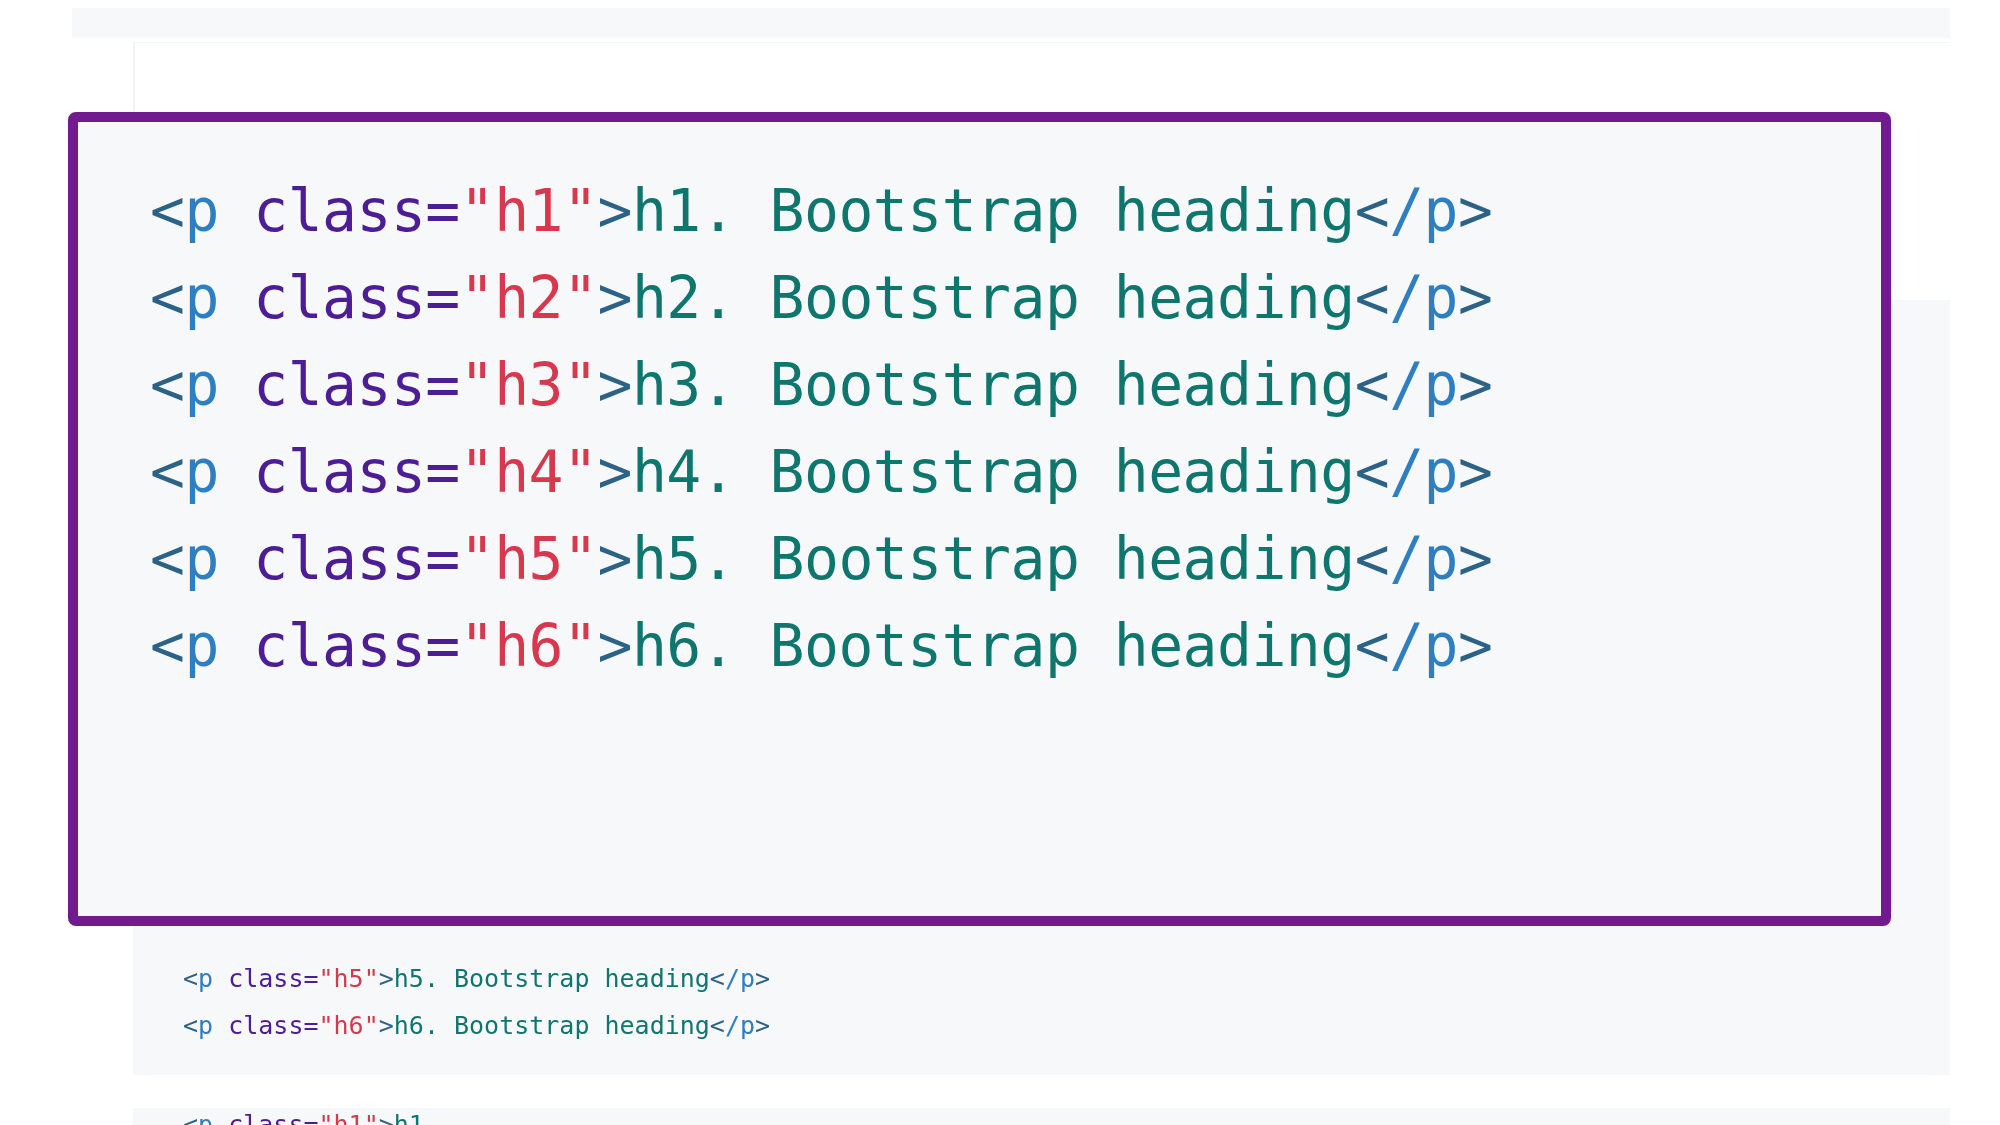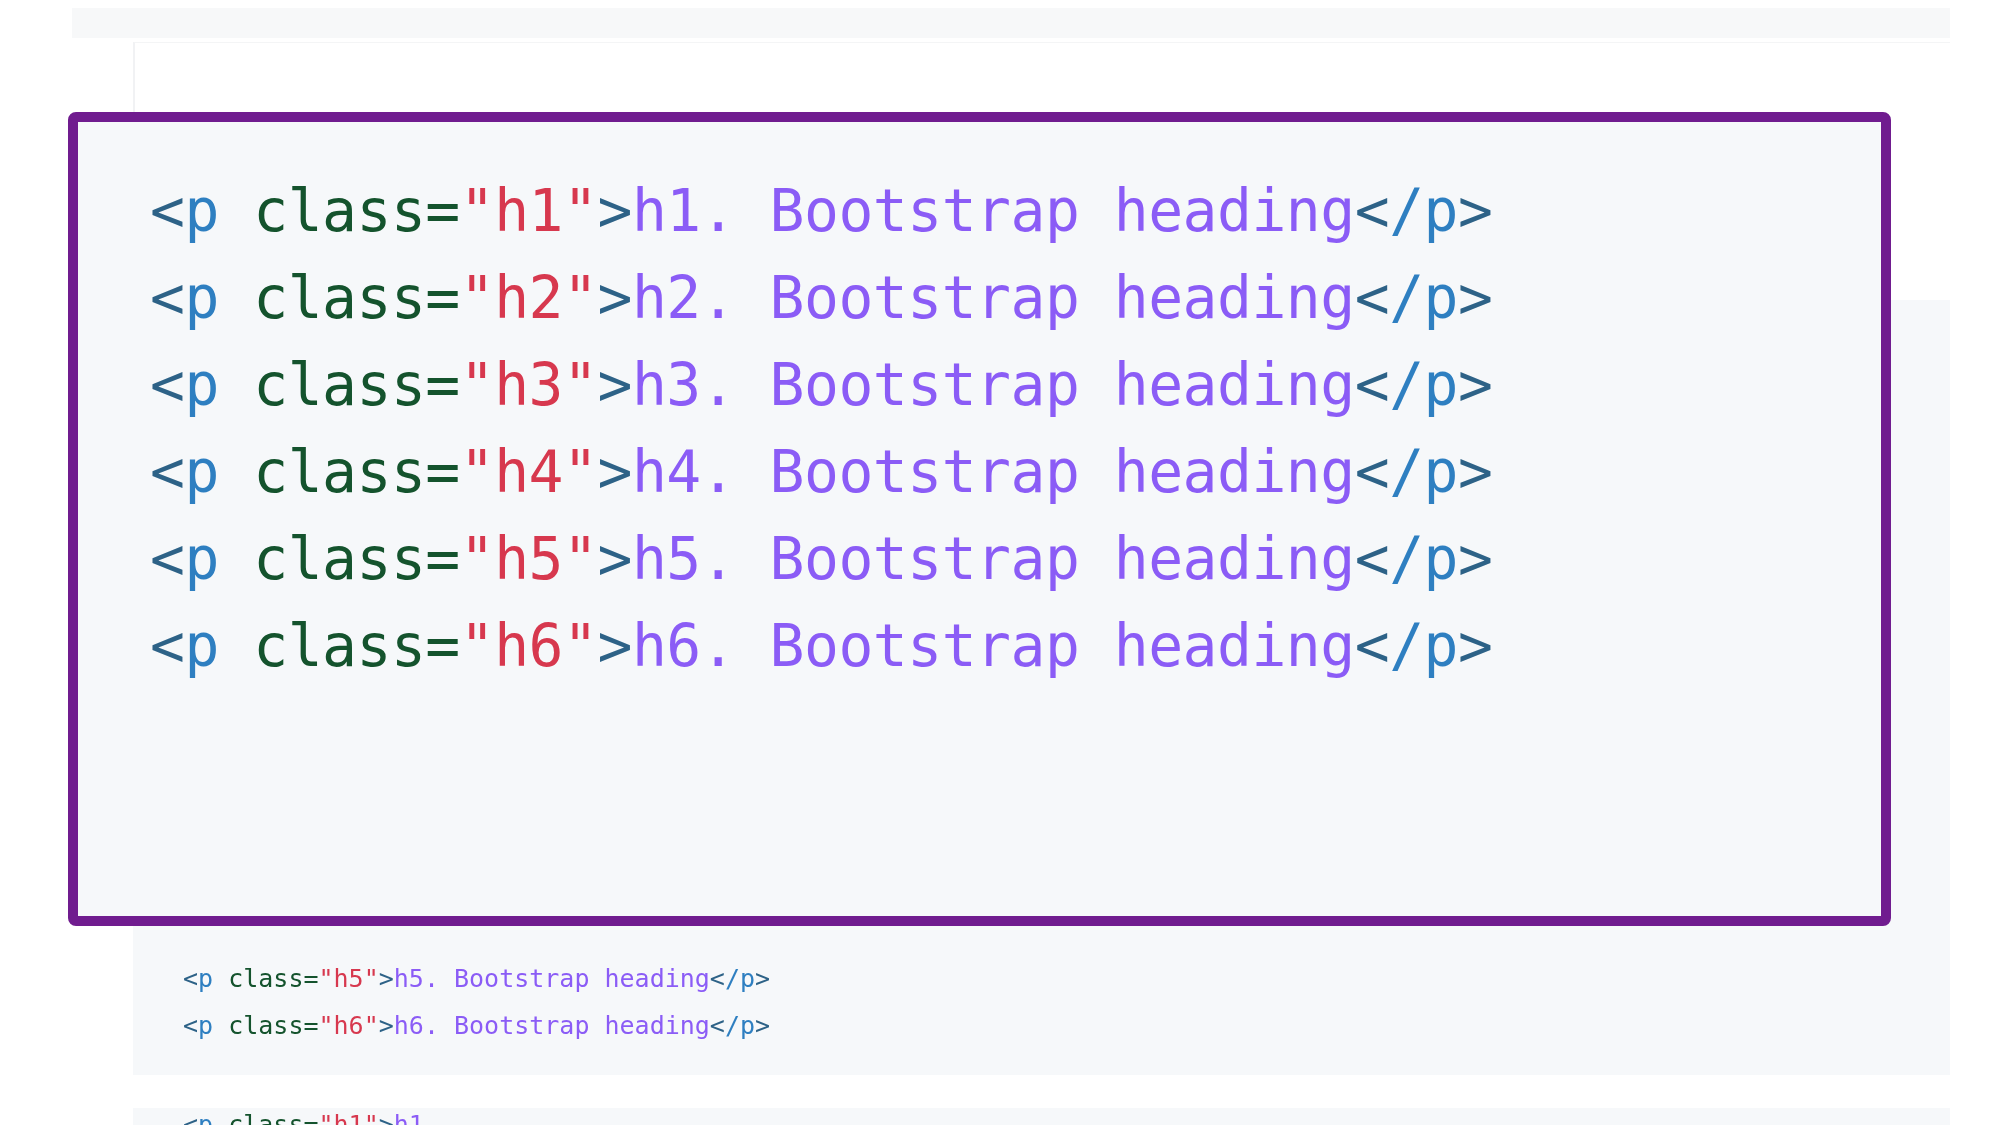--- a/index.html
+++ b/index.html
@@ -99,23 +99,23 @@
     top: 46px;
     font-size: 58px;
     line-height: 87px;
     white-space: pre;
     letter-spacing: -0.5px;
   }
 
   
   .tok-punct  { color: #2d6287; }  
   .tok-tag    { color: #2e7fc1; }  
-  .tok-attr   { color: #14532d; }  
+  .tok-attr   { color: #4c1d95; }  
   .tok-str    { color: #d7384e; }  
-  .tok-text   { color: #8b5cf6; margin-top: 18px; }  
+  .tok-text   { color: #0f766e; margin-top: 18px; }  
 </style>
 </head>
 <body>
 
 <div class="page">
 
   <div class="top-strip"></div>
 
   <div class="doc-panel"></div>
 

